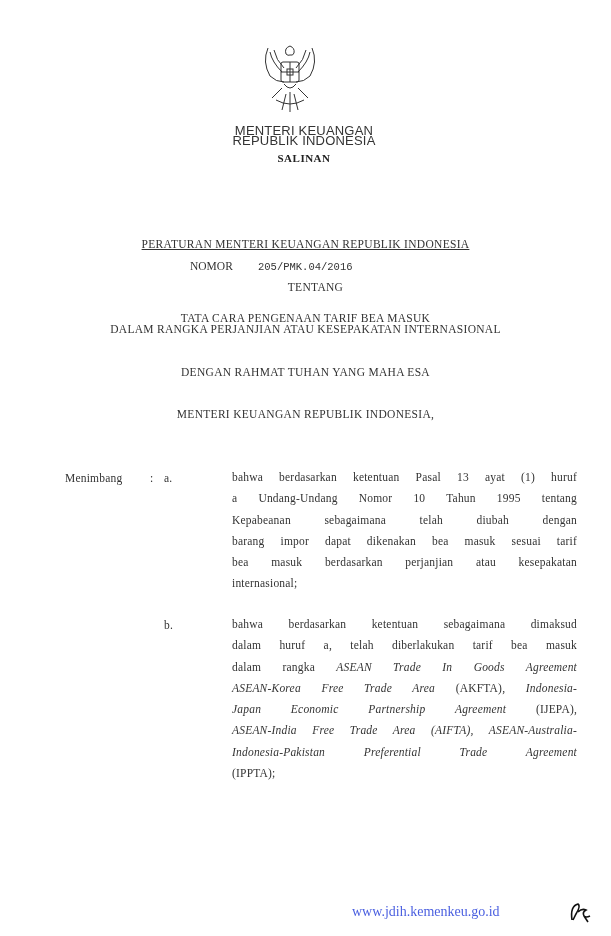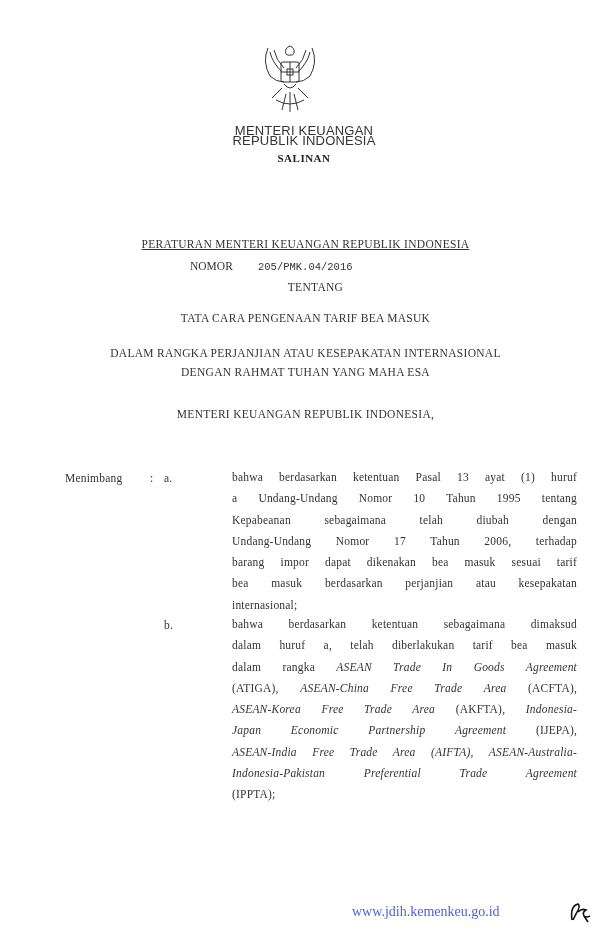--- a/index.html
+++ b/index.html
@@ -43,44 +43,42 @@
 
 <div class="abs hdr-sans" style="top:126px;">MENTERI KEUANGAN</div>
 <div class="abs hdr-sans" style="top:136px;">REPUBLIK INDONESIA</div>
 <div class="abs salinan">SALINAN</div>
 
 <div class="abs title" style="top:238px;text-decoration:underline;">PERATURAN MENTERI KEUANGAN REPUBLIK INDONESIA</div>
 <div class="abs" style="left:190px; top:260px; font-family:'Liberation Serif',serif; font-size:11.5px; color:#333;">NOMOR</div>
 <div class="abs mono" style="left:258px; top:261px; color:#333;">205/PMK.04/2016</div>
 <div class="abs title" style="top:281px; left:10px;">TENTANG</div>
 <div class="abs title" style="top:312px;">TATA CARA PENGENAAN TARIF BEA MASUK</div>
-<div class="abs title" style="top:323px;margin-top:24px;">DALAM RANGKA PERJANJIAN ATAU KESEPAKATAN INTERNASIONAL</div>
+<div class="abs title" style="top:323px;">DALAM RANGKA PERJANJIAN ATAU KESEPAKATAN INTERNASIONAL</div>
 <div class="abs title" style="top:366px;">DENGAN RAHMAT TUHAN YANG MAHA ESA</div>
 <div class="abs title" style="top:408px;">MENTERI KEUANGAN REPUBLIK INDONESIA,</div>
 
 <div class="abs body-text" style="left:65px; top:472px;">Menimbang</div>
 <div class="abs body-text" style="left:150px; top:472px;">:</div>
 <div class="abs body-text" style="left:164px; top:472px;">a.</div>
 
 <div class="abs para body-text" style="top:467px;">
   <span class="ln">bahwa berdasarkan ketentuan Pasal 13 ayat (1) huruf</span>
   <span class="ln">a Undang-Undang Nomor 10 Tahun 1995 tentang</span>
   <span class="ln">Kepabeanan sebagaimana telah diubah dengan</span>
-  <span class="ln">Undang-Undang Nomor 17 Tahun 2006, terhadap</span>
   <span class="ln">barang impor dapat dikenakan bea masuk sesuai tarif</span>
   <span class="ln">bea masuk berdasarkan perjanjian atau kesepakatan</span>
   <span class="ln last">internasional;</span>
 </div>
 
 <div class="abs body-text" style="left:164px; top:619px;">b.</div>
 <div class="abs para body-text" id="para-b" style="top:614px;">
   <span class="ln rich">bahwa berdasarkan ketentuan sebagaimana dimaksud</span>
   <span class="ln rich">dalam huruf a, telah diberlakukan tarif bea masuk</span>
   <span class="ln rich">dalam rangka <i>ASEAN Trade In Goods Agreement</i></span>
-  <span class="ln rich">(ATIGA), <i>ASEAN-China Free Trade Area</i> (ACFTA),</span>
   <span class="ln rich"><i>ASEAN-Korea Free Trade Area</i> (AKFTA), <i>Indonesia-</i></span>
   <span class="ln rich"><i>Japan Economic Partnership Agreement</i> (IJEPA),</span>
   <span class="ln rich"><i>ASEAN-India Free Trade Area (AIFTA), ASEAN-Australia-</i></span>
   <span class="ln rich"><i>Indonesia-Pakistan Preferential Trade Agreement</i></span>
   <span class="ln rich last">(IPPTA);</span>
 </div>
 
 <div class="abs footer-link">www.jdih.kemenkeu.go.id</div>
 <svg class="abs initials" viewBox="0 0 30 24">
   <path d="M6 20 q-2 -14 6 -16 q3 2 -2 10 q-2 4 -3 6 M12 12 q4 -4 8 -2 q-4 2 -2 6 q2 2 6 0 M18 16 l4 6" fill="none" stroke="#111" stroke-width="1.6"></path>

